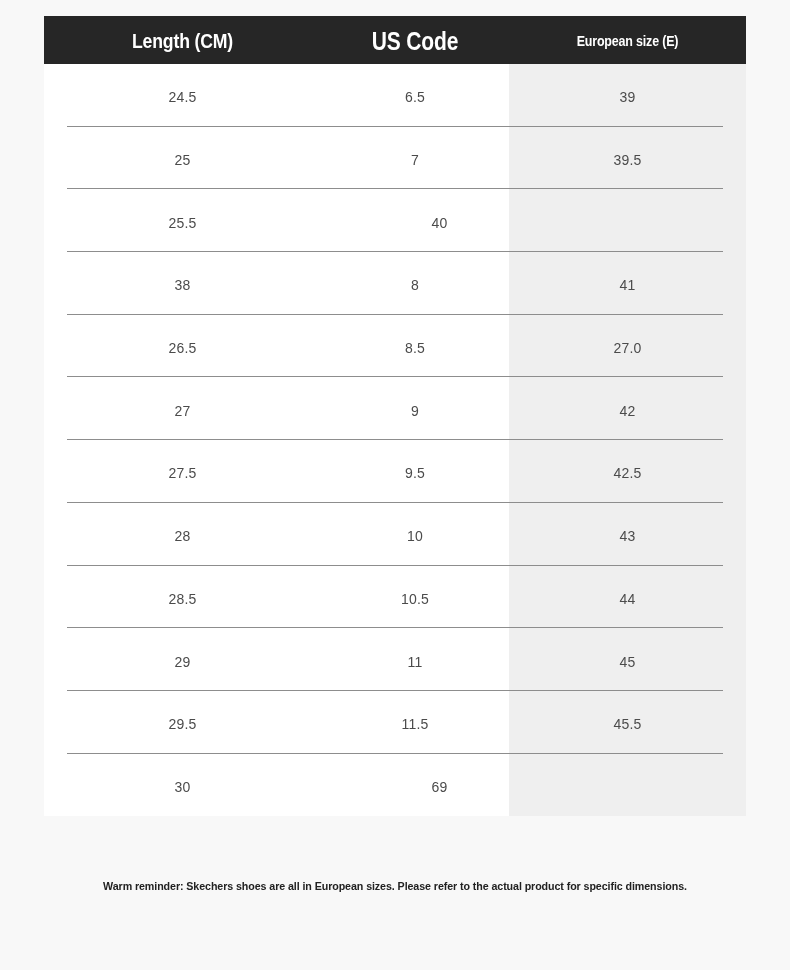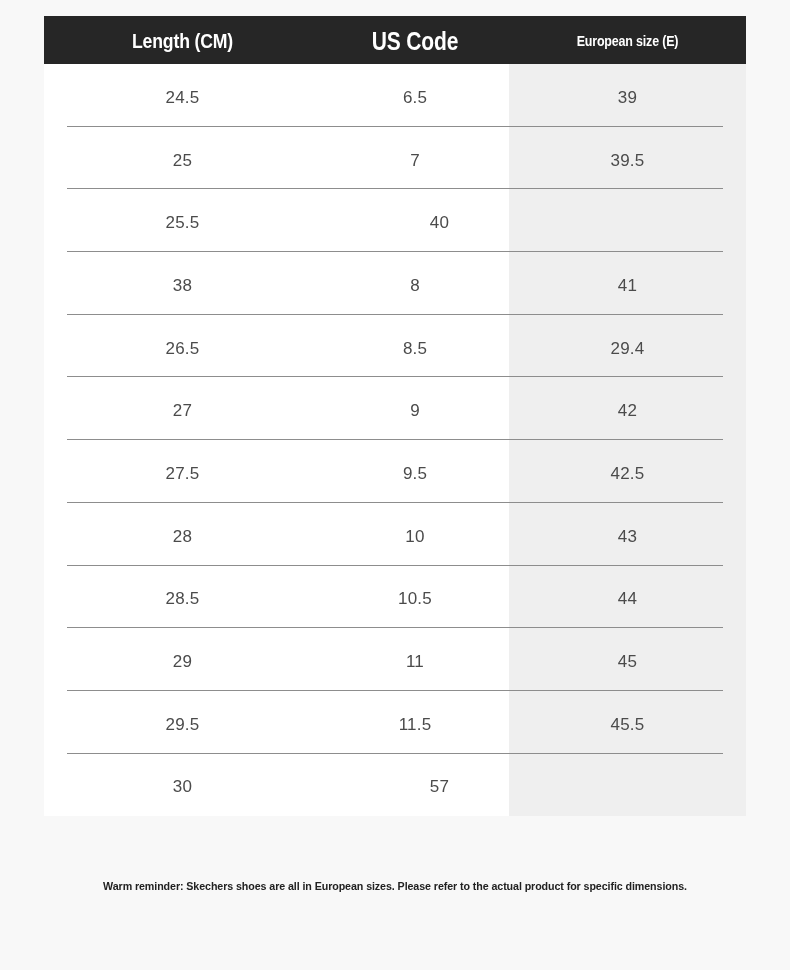--- a/index.html
+++ b/index.html
@@ -95,21 +95,21 @@
     height: 1px;
     background: #8d8d8d;
   }
   .chart-row:last-child .sep {
     display: none;
   }
 
   .cell {
     text-align: center;
     color: #4b4b4b;
-    font-size: 17px;
+    font-size: 14px;
     font-weight: 400;
     letter-spacing: 0.2px;
     line-height: 1;
     padding-top: 4px;
   }
   .cell.c1 { width: 277px; }
   .cell.c2 { width: 188px; }
   .cell.c3 { width: 237px; }
 
   
@@ -167,21 +167,21 @@
       <div class="chart-row">
         <div class="cell c1">38</div>
         <div class="cell c2">8</div>
         <div class="cell c3">41</div>
         <div class="sep"></div>
       </div>
 
       <div class="chart-row">
         <div class="cell c1">26.5</div>
         <div class="cell c2">8.5</div>
-        <div class="cell c3">29.4</div>
+        <div class="cell c3">27.0</div>
         <div class="sep"></div>
       </div>
 
       <div class="chart-row">
         <div class="cell c1">27</div>
         <div class="cell c2">9</div>
         <div class="cell c3">42</div>
         <div class="sep"></div>
       </div>
 
@@ -215,21 +215,21 @@
 
       <div class="chart-row">
         <div class="cell c1">29.5</div>
         <div class="cell c2">11.5</div>
         <div class="cell c3">45.5</div>
         <div class="sep"></div>
       </div>
 
       <div class="chart-row">
         <div class="cell c1">30</div>
-        <div class="cell c3">57</div>
+        <div class="cell c3">69</div>
 
       </div>
 
     </div>
   </div>
 
   <div id="footer-note">Warm reminder: Skechers shoes are all in European sizes. Please refer to the actual product for specific dimensions.</div>
 
 </div>
 

